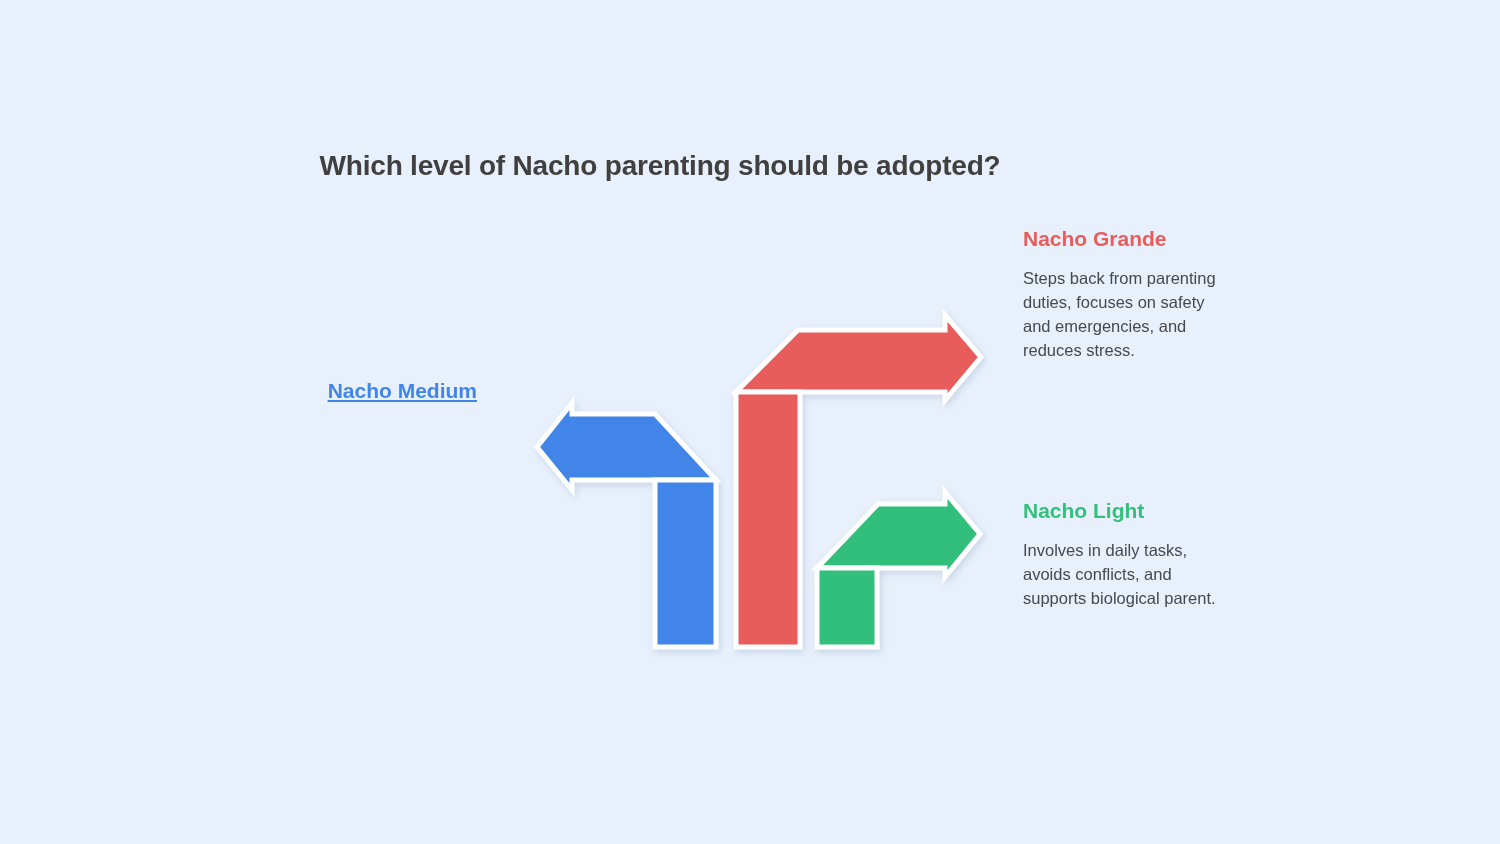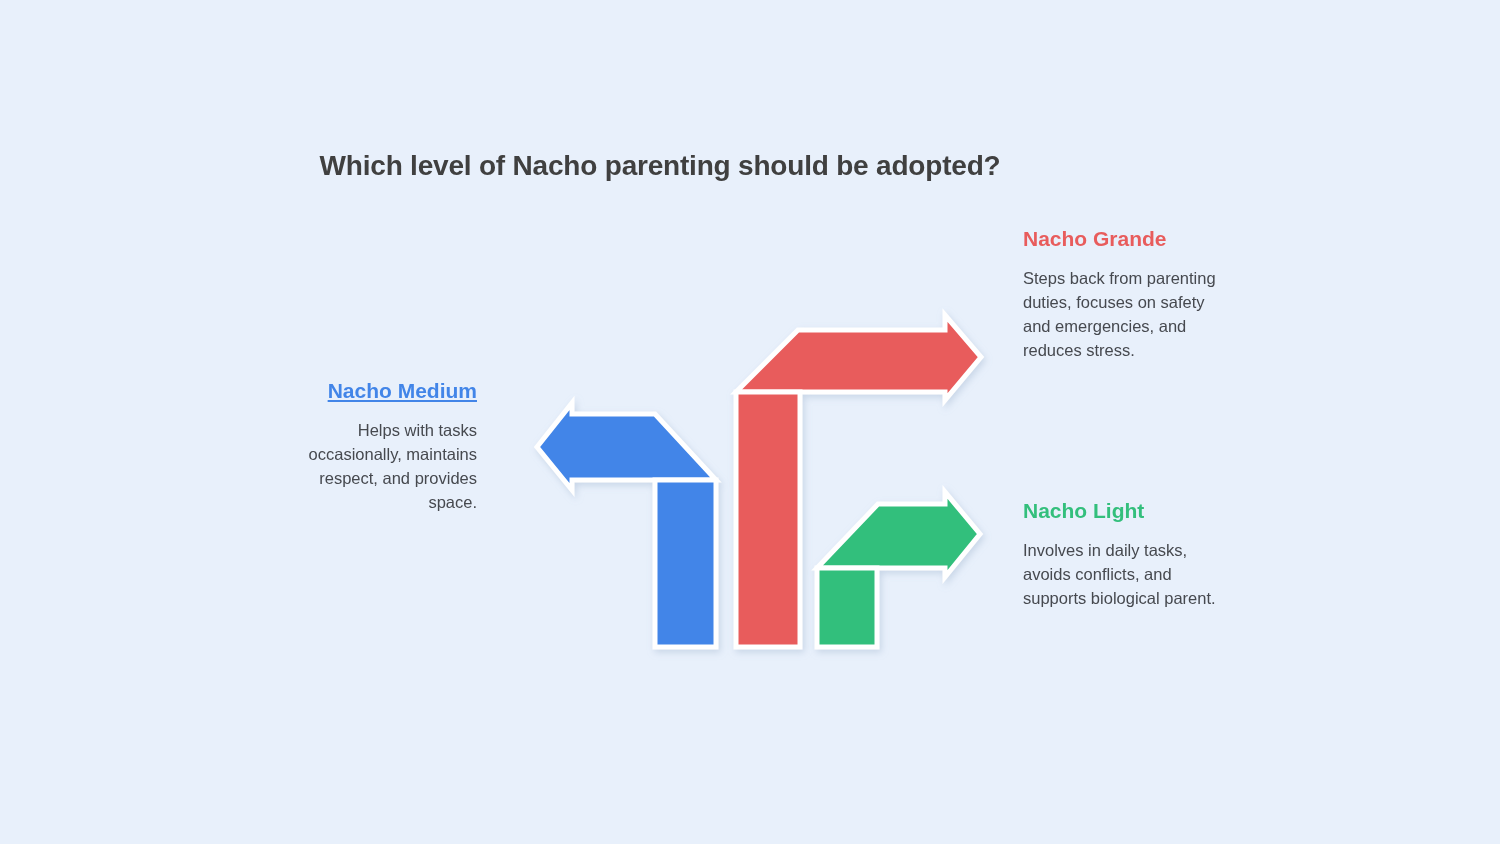--- a/index.html
+++ b/index.html
@@ -102,21 +102,20 @@
     </g>
 
     <g filter="url(#softShadow)">
       <polygon class="shape" fill="#33bf7c" points="878,504 945,504 945,492 980,534 945,577 945,568 817,568"></polygon>
       <rect class="shape" fill="#33bf7c" x="817" y="568" width="60" height="79"></rect>
     </g>
   </svg>
 
   <div class="callout" id="callout-medium">
     <div class="c-title">Nacho Medium</div>
-    <div class="c-body">Helps with tasks occasionally, maintains respect, and provides space.</div>
   </div>
 
   <div class="callout" id="callout-light">
     <div class="c-title">Nacho Light</div>
     <div class="c-body">Involves in daily tasks, avoids conflicts, and supports biological parent.</div>
   </div>
 
   <div class="callout" id="callout-grande">
     <div class="c-title">Nacho Grande</div>
     <div class="c-body">Steps back from parenting duties, focuses on safety and emergencies, and reduces stress.</div>

